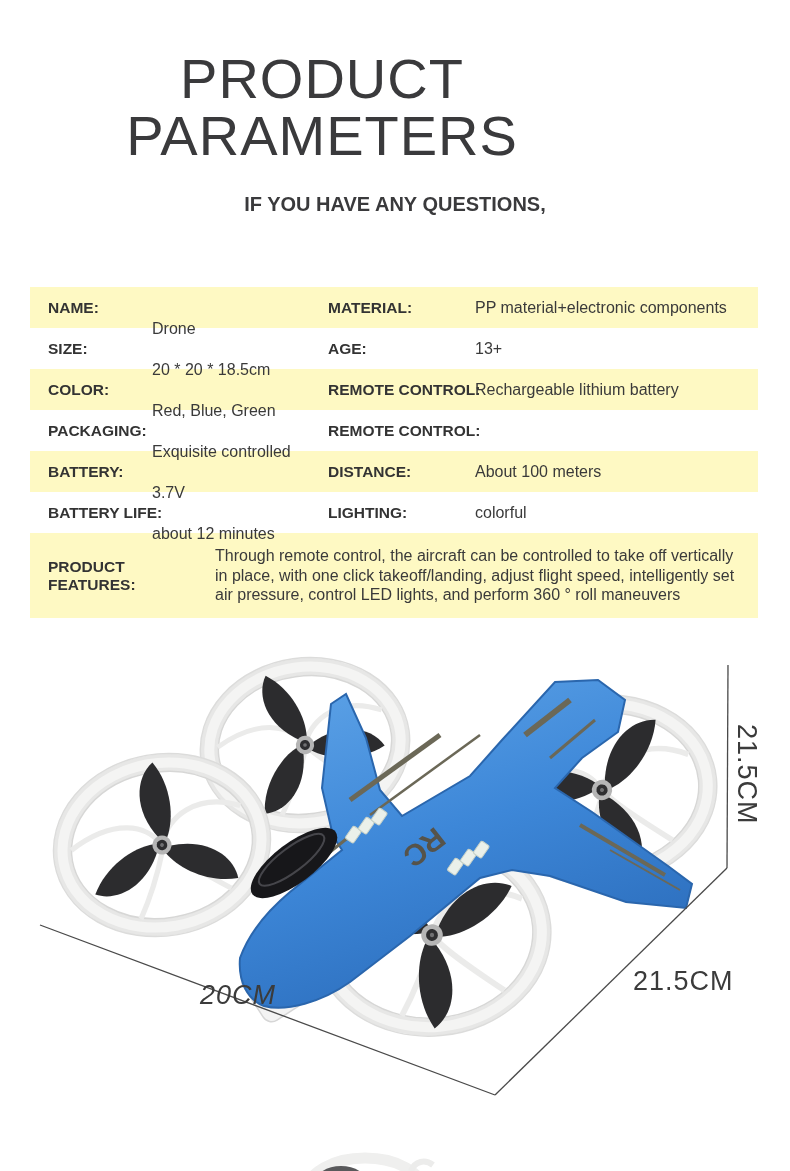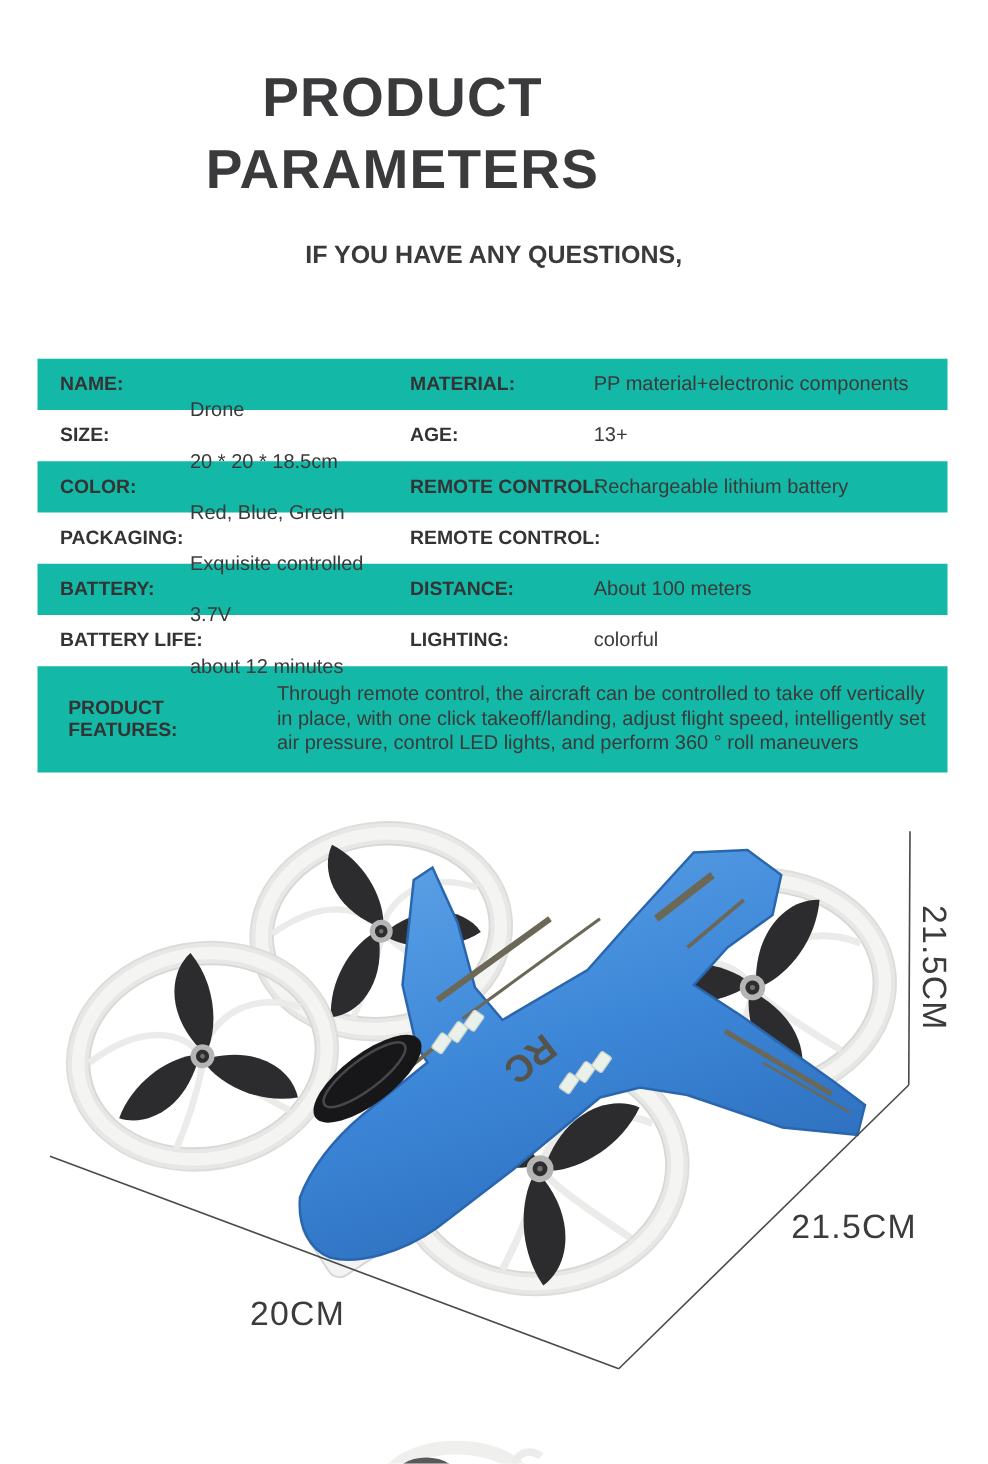--- a/index.html
+++ b/index.html
@@ -3,47 +3,47 @@
 <meta charset="utf-8">
 <style>
   html,body{margin:0;padding:0;}
   body{
     width:790px;height:1171px;position:relative;background:#ffffff;
     overflow:hidden;font-family:"Liberation Sans",sans-serif;
   }
   
   .title{
     position:absolute;top:50px;left:0;width:644px;text-align:center;
-    font-weight:700;font-size:44px;line-height:57px;color:#3a3a3c;
+    font-weight:400;font-size:56px;line-height:57px;color:#3a3a3c;
     letter-spacing:1px;
   }
   .subtitle{
     position:absolute;top:189px;left:0;width:790px;text-align:center;
     font-weight:700;font-size:20px;line-height:30px;color:#3a3a3c;
   }
   
   .spec{position:absolute;top:287px;left:30px;width:728px;}
   .srow{display:flex;align-items:center;height:41px;padding-left:18px;box-sizing:border-box;}
-  .srow.g{background:#14b8a6;}
+  .srow.g{background:#fef9c3;}
   .sl{font-weight:700;font-size:15.5px;color:#333333;white-space:nowrap;}
   .sv{font-size:16px;color:#3a3a3a;white-space:nowrap;}
   .c1{width:104px;flex:0 0 auto;}
   .v1{width:176px;flex:0 0 auto;margin-top:43px;}
   .c2{width:147px;flex:0 0 auto;}
   .v2{flex:1;}
-  .frow{height:85px;justify-content:center;}
+  .frow{height:85px;}
   .fl{width:167px;flex:0 0 auto;font-weight:700;font-size:15.5px;color:#333333;}
   .fv{width:530px;flex:0 0 auto;font-size:16px;line-height:19.5px;color:#3a3a3a;}
   
   .drone-wrap{position:absolute;left:50px;top:640px;width:700px;height:470px;}
   .dims{position:absolute;left:0;top:640px;width:790px;height:531px;pointer-events:none;}
   .dim-label{position:absolute;color:#3b3b3b;font-size:27px;font-weight:400;letter-spacing:1px;}
   .dim-h{left:731px;top:724px;writing-mode:vertical-rl;}
   .dim-d{left:633px;top:966px;}
-  .dim-w{left:200px;top:1036px;}
+  .dim-w{left:200px;top:980px;font-style:italic;}
   .next-img{position:absolute;left:293px;top:1147px;width:145px;height:24px;}
 </style>
 </head>
 <body>
 
 <div class="title">
   <div>PRODUCT</div>
   <div>PARAMETERS</div>
 </div>
 <div class="subtitle">

